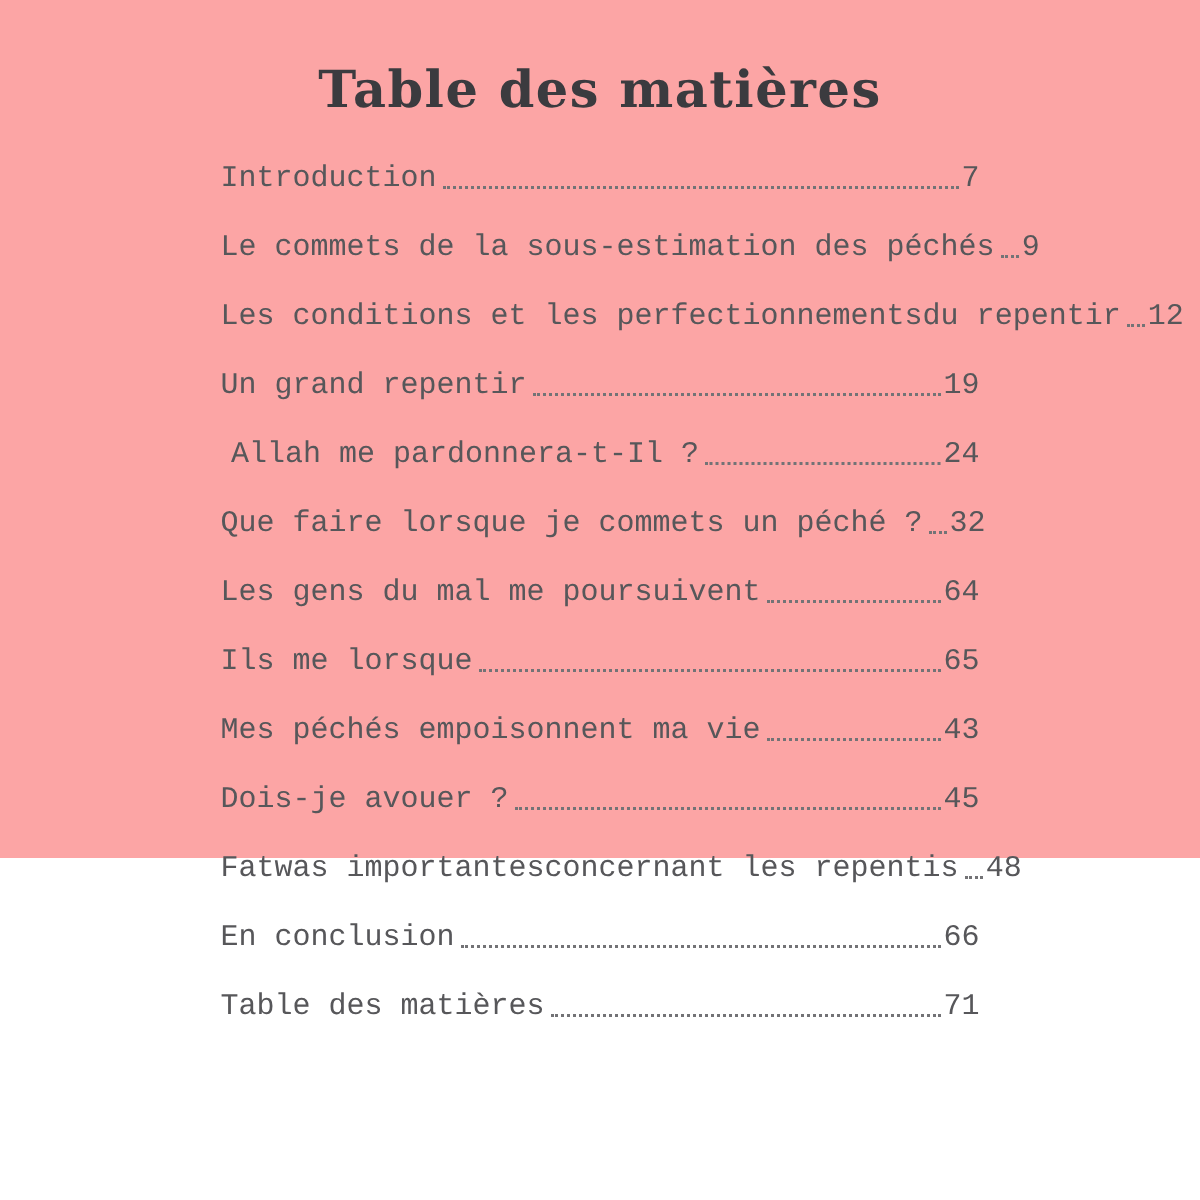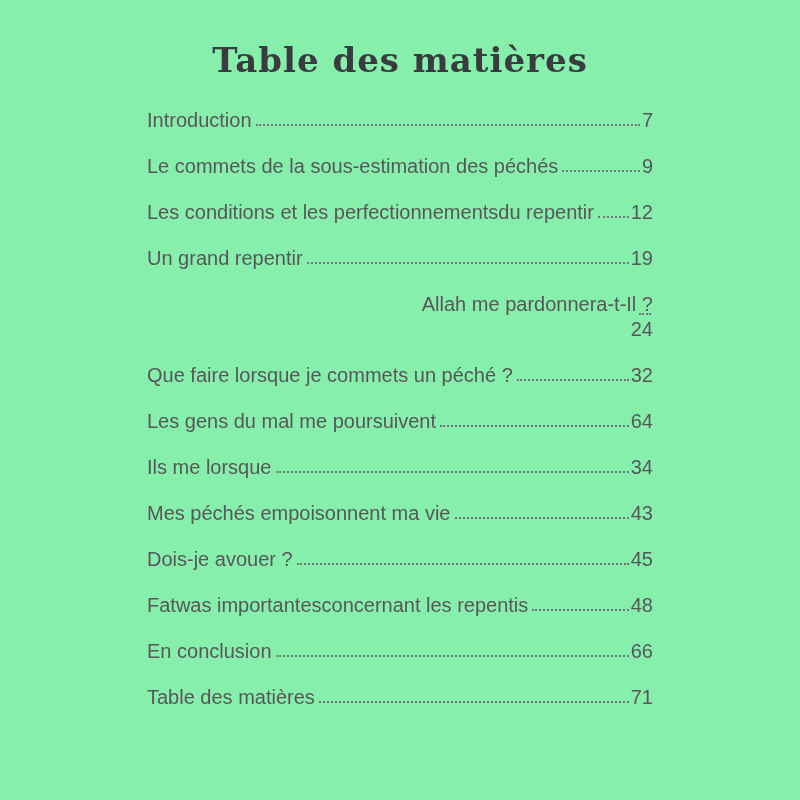--- a/index.html
+++ b/index.html
@@ -6,48 +6,48 @@
     margin: 0;
     padding: 0;
     background: #ffffff;
     width: 800px;
     height: 800px;
     overflow: hidden;
     font-family: "Liberation Sans", "DejaVu Sans", sans-serif;
   }
   .page {
     width: 800px;
-    height: 800px;
-    background: #86efac;
+    height: 572px;
+    background: #fca5a5;
     box-sizing: border-box;
     padding-top: 40px;
   }
   .toc-title {
     text-align: center;
     font-family: "DejaVu Serif", "Liberation Serif", serif;
     font-weight: 700;
     font-size: 34px;
     letter-spacing: 1px;
     color: #3b3b3f;
     margin: 0 0 30px 0;
   }
   .toc-list {
     width: 506px;
     margin: 0 auto;
+    font-family: Liberation Mono, monospace;
   }
   .toc-row {
     display: flex;
     align-items: flex-end;
     margin-bottom: 26px;
     font-size: 20px;
     color: #57575a;
   }
   .toc-row.indent {
     padding-left: 7px;
-    flex-direction: column;
   }
   .toc-label {
     white-space: nowrap;
     line-height: 1.0;
     flex: 0 0 auto;
   }
   .toc-leader {
     flex: 1 1 auto;
     min-width: 12px;
     border-bottom: 2px dotted #737376;
@@ -106,21 +106,21 @@
 
   <div class="toc-row">
     <span class="toc-label">Les gens du mal me poursuivent</span>
     <span class="toc-leader"></span>
     <span class="toc-page">64</span>
   </div>
 
   <div class="toc-row">
     <span class="toc-label">Ils me lorsque</span>
     <span class="toc-leader"></span>
-    <span class="toc-page">34</span>
+    <span class="toc-page">65</span>
   </div>
 
   <div class="toc-row">
     <span class="toc-label">Mes péchés empoisonnent ma vie</span>
     <span class="toc-leader"></span>
     <span class="toc-page">43</span>
   </div>
 
   <div class="toc-row">
     <span class="toc-label">Dois-je avouer ?</span>

